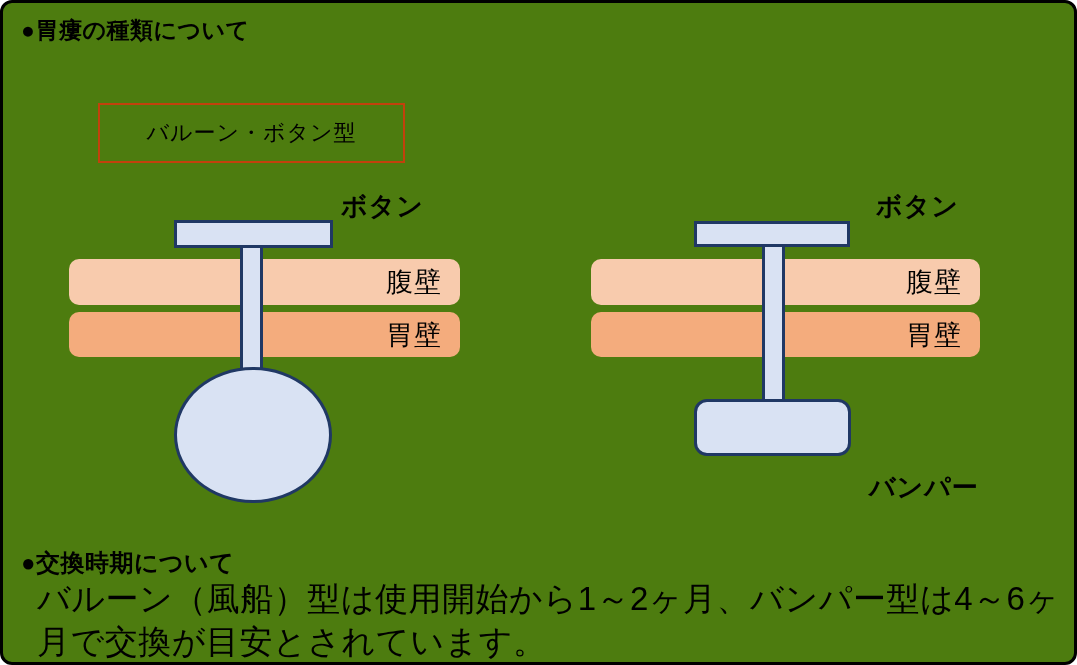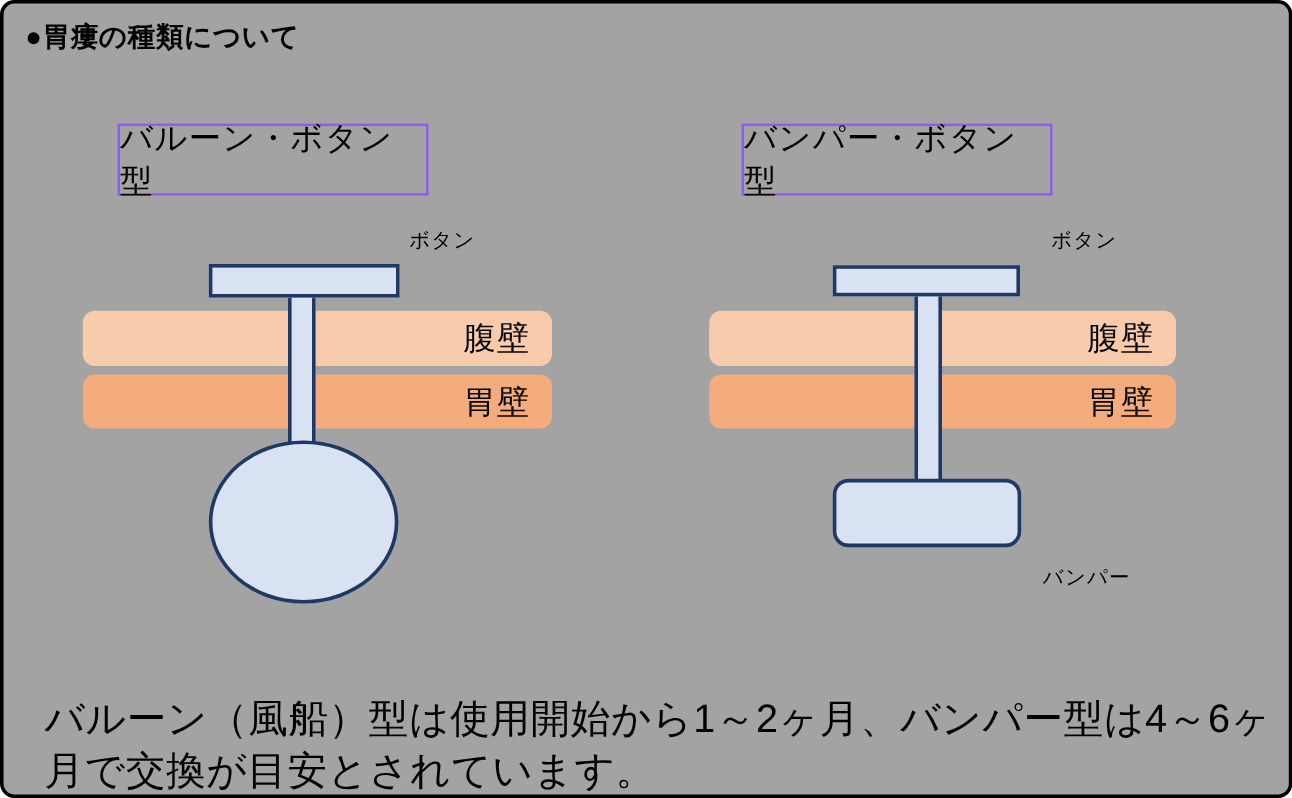--- a/index.html
+++ b/index.html
@@ -8,49 +8,49 @@
     font-family: "Liberation Sans", "DejaVu Sans", sans-serif;
     color: #000000;
     width: 1077px;
     height: 665px;
     position: relative;
   }
   .frame {
     position: absolute;
     left: 0; top: 0;
     width: 1077px; height: 665px;
-    background: #a3a3a3;
+    background: #4d7c0f;
     border: 3px solid #000000;
     border-radius: 12px;
   }
   .page-title {
     position: absolute;
     left: 18px; top: 12px;
     font-size: 23px;
     font-weight: bold;
     letter-spacing: 0.5px;
   }
   .type-box {
     position: absolute;
     top: 100px;
-    width: 259px; height: 60px;
-    border: 2px solid #8b5cf6;
+    width: 307px; height: 60px;
+    border: 2px solid #c2410c;
     display: flex;
     align-items: center;
     justify-content: center;
-    font-size: 27px;
+    font-size: 22px;
     letter-spacing: 1px;
   }
   .type-box.left  { left: 95px; }
   .type-box.right { left: 615px; }
 
   .diagram-label {
     position: absolute;
-    font-size: 17px;
-    font-weight: 400;
+    font-size: 26px;
+    font-weight: 700;
     letter-spacing: 1px;
     white-space: nowrap;
   }
 
   
   .band {
     position: absolute;
     border-radius: 10px;
     z-index: 1;
     display: flex;
@@ -136,31 +136,31 @@
 
   <div class="band abdominal l1">
     <span>腹壁</span>
   </div>
   <div class="band stomach l2">
     <span>胃壁</span>
   </div>
 
   <div class="device balloon"></div>
 
-  <div class="type-box right">バンパー・ボタン型</div>
 
   <div class="diagram-label label-button-right">ボタン</div>
   <div class="device bar-right"></div>
   <div class="tube tube-right"></div>
 
   <div class="band abdominal r1">
     <span>腹壁</span>
   </div>
   <div class="band stomach r2">
     <span>胃壁</span>
   </div>
 
   <div class="device bumper"></div>
   <div class="diagram-label label-bumper">バンパー</div>
 
+  <div class="replacement-heading">●交換時期について</div>
   <div class="replacement-body">バルーン（風船）型は使用開始から1～2ヶ月、バンパー型は4～6ヶ月で交換が目安とされています。</div>
 
 </div>
 
 </body></html>

